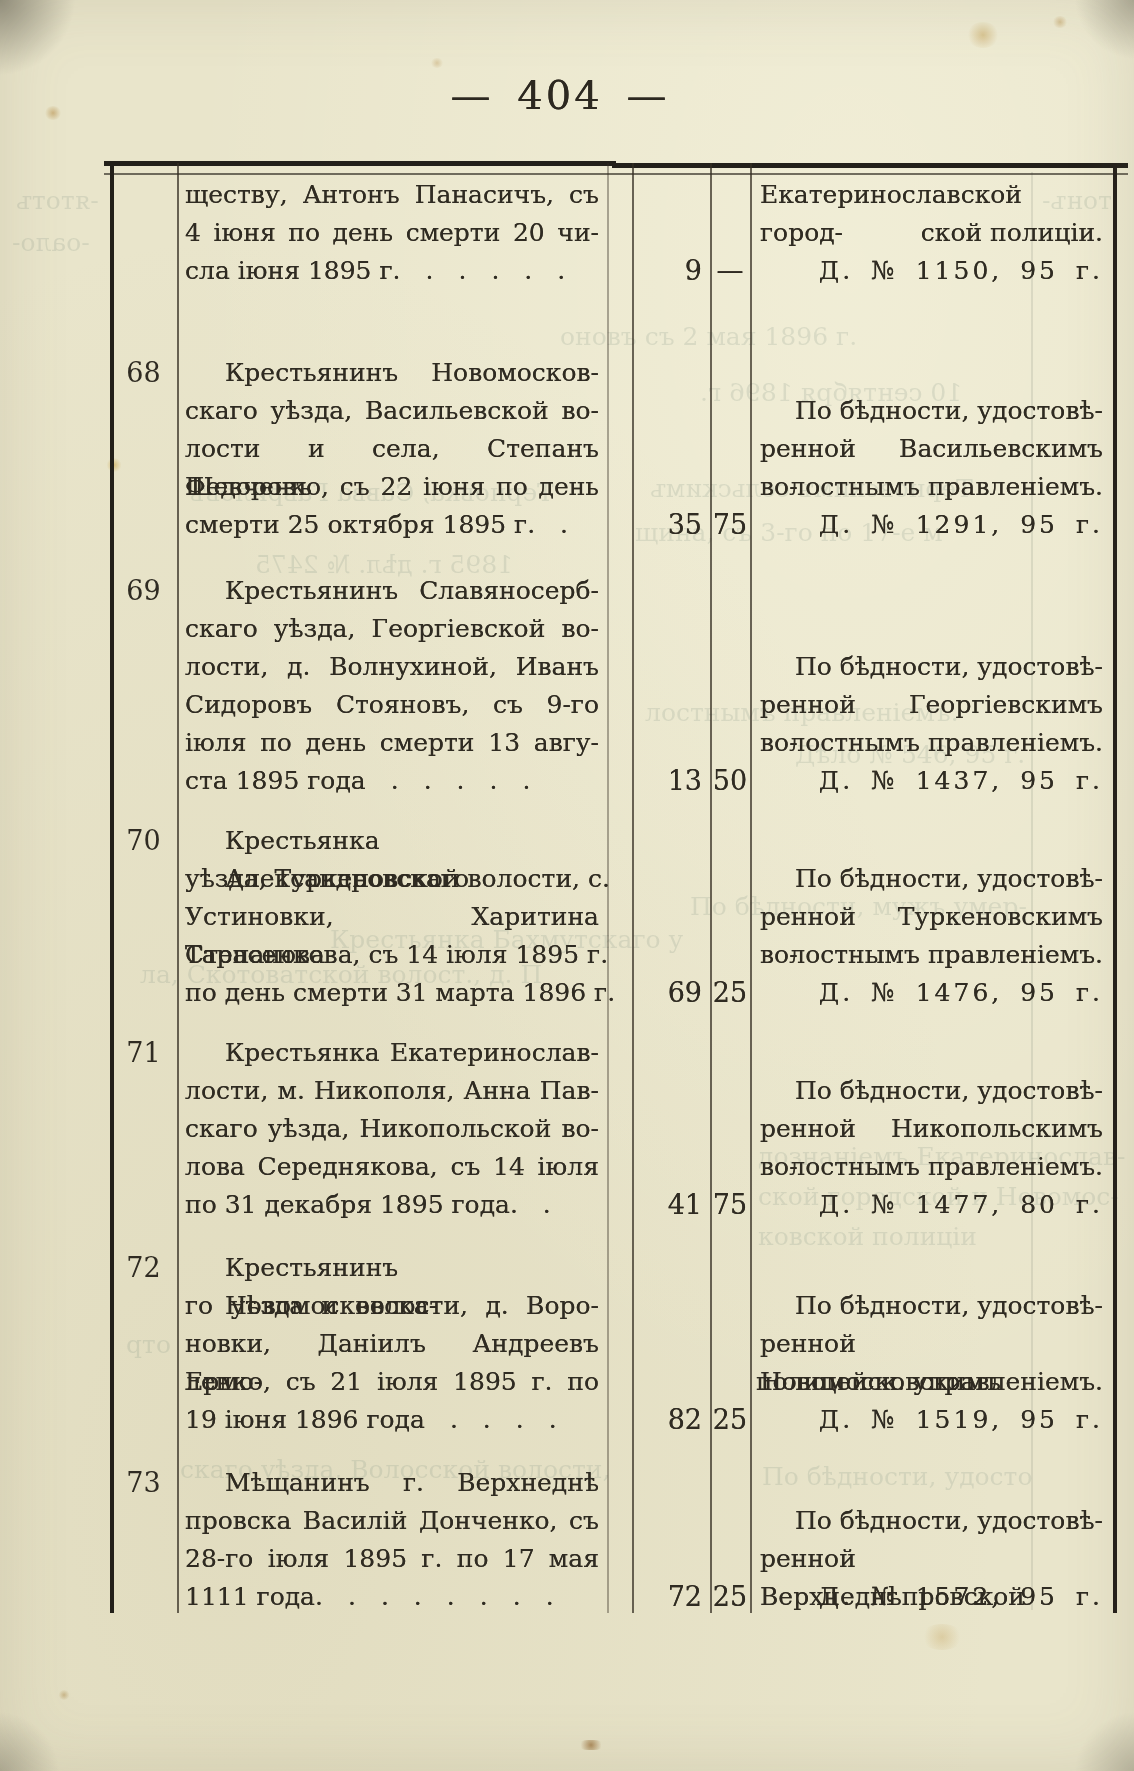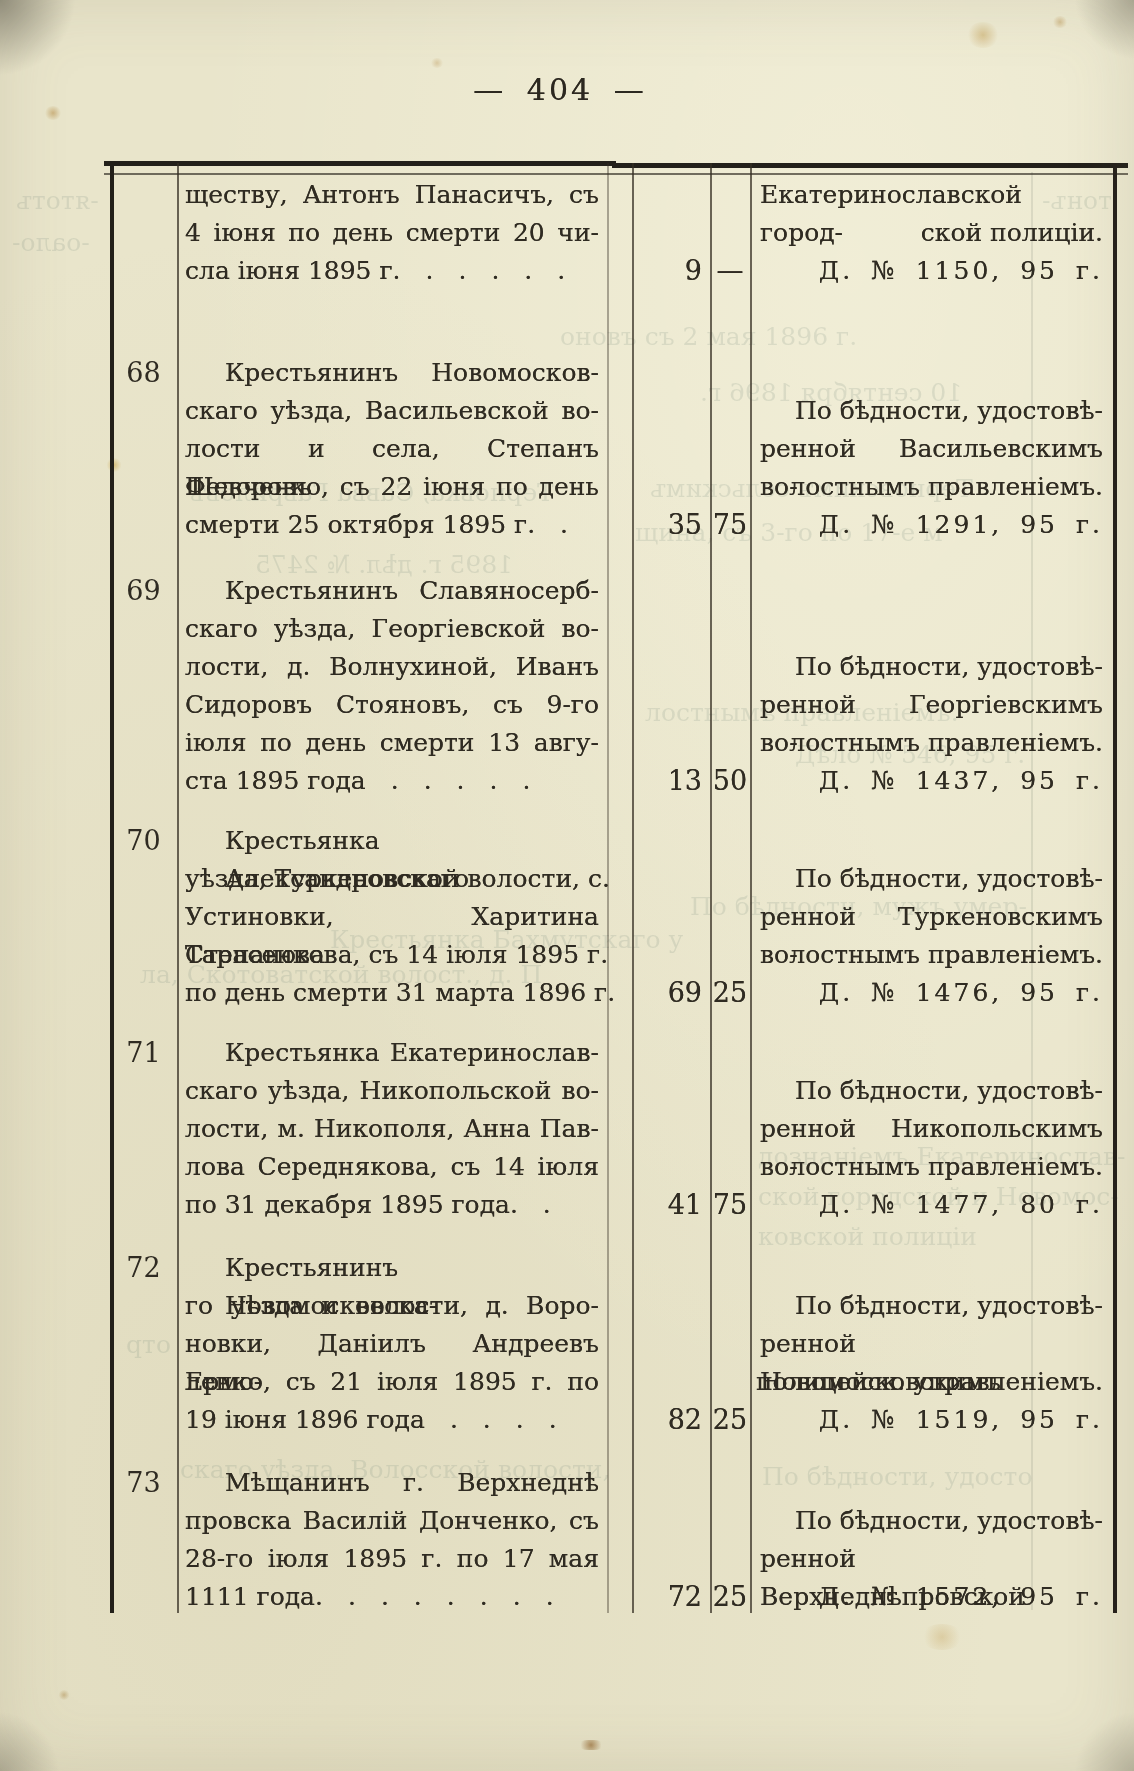--- a/index.html
+++ b/index.html
@@ -14,21 +14,21 @@
     font-family:"DejaVu Serif", "Liberation Serif", serif;
     color:#2f2b22;
     overflow:hidden;
   }
   .sheet::after{
     content:'';position:absolute;inset:0;pointer-events:none;
     box-shadow:inset 0 0 70px rgba(110,100,70,.16);
   }
   .page-num{
     position:absolute;top:72px;left:0;width:1120px;
-    text-align:center;font-size:30px;letter-spacing:3px;word-spacing:8px;
+    text-align:center;font-size:40px;letter-spacing:3px;word-spacing:8px;
     color:#2c2820;text-shadow:0 0 .6px rgba(40,34,24,.85);
   }
   
   .hrule,.vrule{position:absolute;background:#23201a;}
   .hrule.thin{background:rgba(45,40,30,.65);}
   .vrule.thin{background:rgba(52,46,34,.72);}
   .vrule.faint{background:rgba(52,46,34,.38);}
   
   .trow{
     position:absolute;left:110px;width:1005px;
@@ -210,22 +210,22 @@
             <div class="tline j pline">По бѣдности, удостовѣ-</div>
             <div class="tline j">ренной Туркеновскимъ во-</div>
             <div class="tline nj">лостнымъ правленіемъ.</div>
             <div class="tline nj dline">Д. № 1476, 95 г.</div>
           </div>
         </div>
         <div class="trow" style="top: 1034px; height: 190px;">
           <div class="c-num">71</div>
           <div class="c-desc">
             <div class="tline j fline">Крестьянка Екатеринослав-</div>
+            <div class="tline j">лости, м. Никополя, Анна Пав-</div>
             <div class="tline j">скаго уѣзда, Никопольской во-</div>
-            <div class="tline j">лости, м. Никополя, Анна Пав-</div>
             <div class="tline j">лова Середнякова, съ 14 іюля</div>
             <div class="tline nj">по 31 декабря 1895 года. .</div>
           </div>
           <div></div>
           <div class="c-rub">
             <div class="amt">41</div>
           </div>
           <div class="c-kop">
             <div class="amt">75</div>
           </div>

